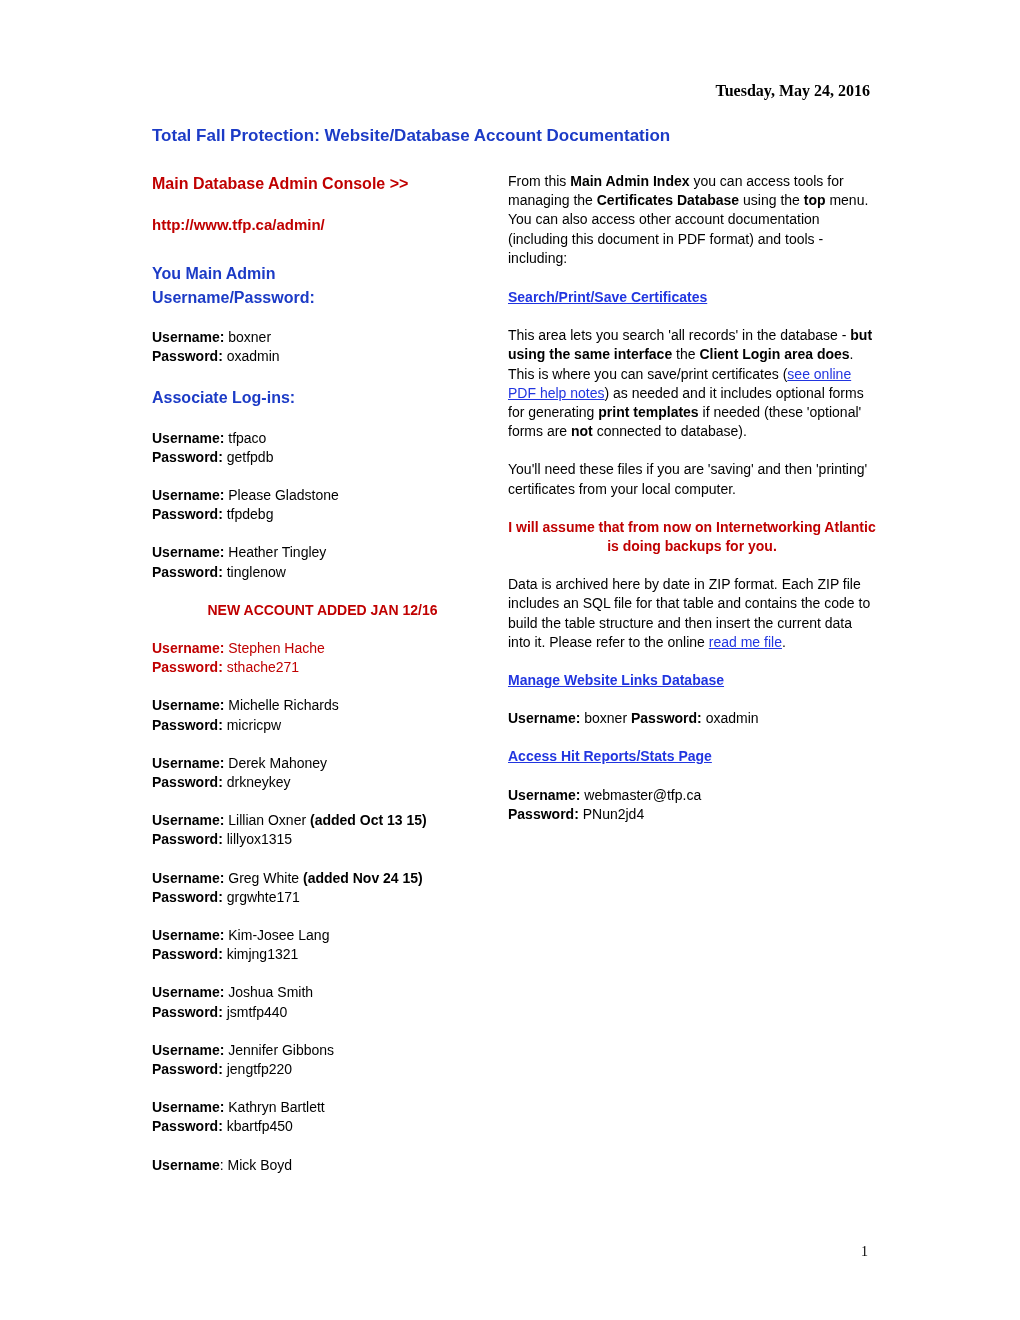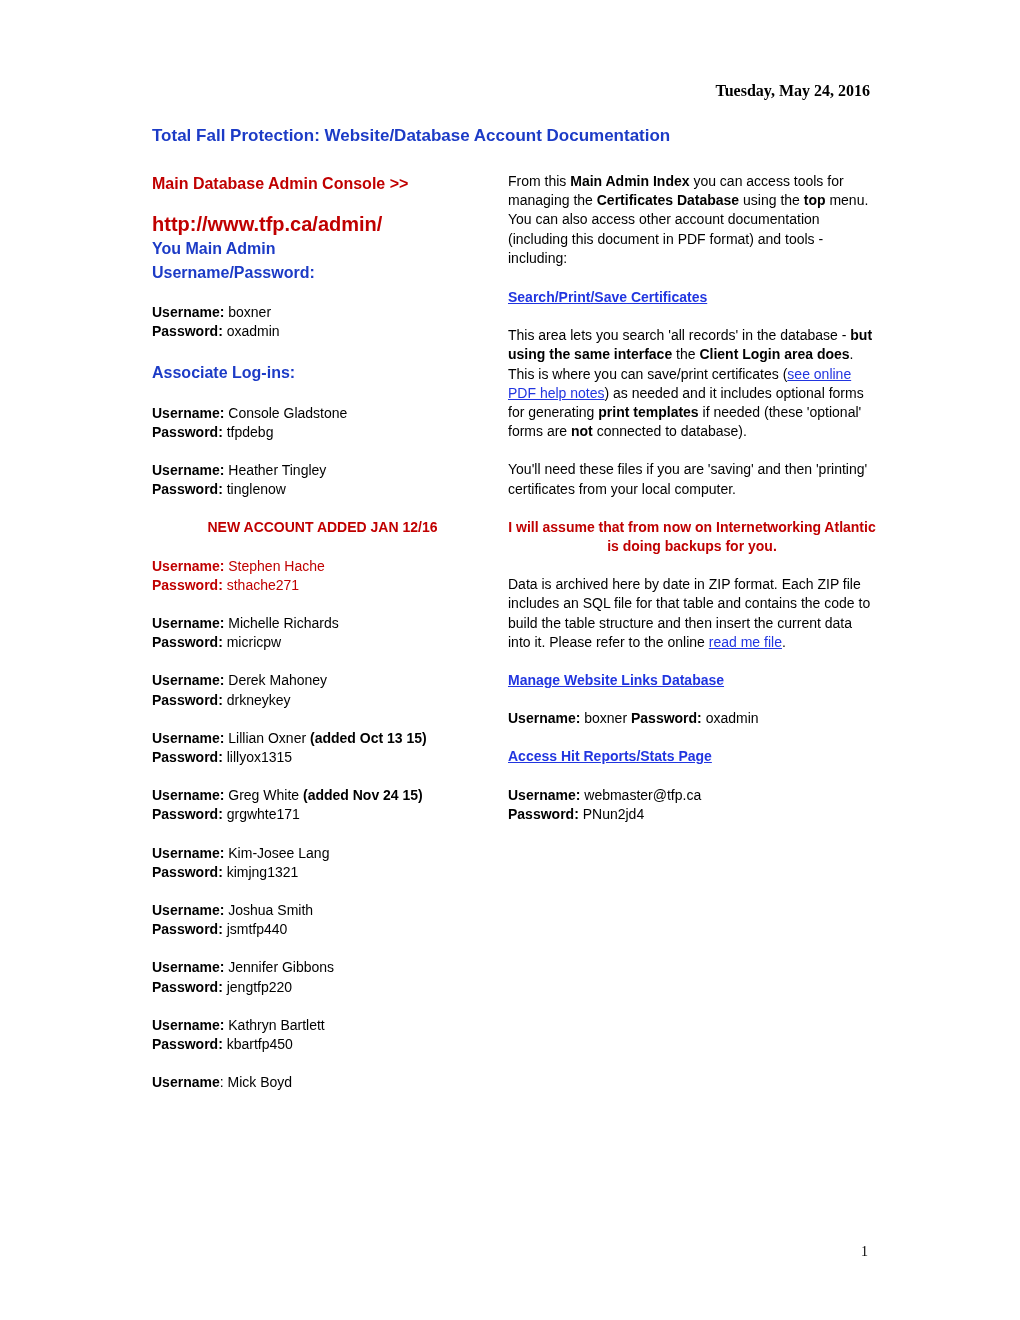--- a/index.html
+++ b/index.html
@@ -32,22 +32,22 @@
   .col-left { width:347px; flex:none; padding-right:6px; }
   .col-right { width:368px; flex:none;margin-left:9px; }
   p { font-size:14px; line-height:19.2px; margin:0 0 19px 0; }
   h2 { font-size:16px; line-height:24px; font-weight:bold; margin:0 0 19px 0; }
   .red-heading { color:var(--red); }
   .blue-heading { color:var(--heading_blue); }
   .blue-heading.tight { margin-bottom:18px; }
   .url {
     color:var(--red);
     font-weight:bold;
-    font-size:20px;
-    margin-bottom:3px;
+    font-size:15px;
+    margin-bottom:28px;
     cursor:pointer;
   }
   .red-note { color:var(--red); font-weight:bold;text-align:center; }
   .acct.red { color:var(--red); }
   a { color:var(--link_blue); font-weight:bold; text-decoration:underline; cursor:pointer; }
   a.inline-link { font-weight:normal; }
   .link-head { margin-bottom:19px; }
   .intro { margin-bottom:20px; }
   .pagenum {
     position:absolute;
@@ -77,23 +77,27 @@
 
       <h2 class="blue-heading tight"><span>You Main Admin</span><br><span>Username/Password:</span></h2>
 
       <p class="acct">
         <b>Username:</b> <span>boxner</span><br>
         <b>Password:</b> <span>oxadmin</span>
       </p>
 
       <h2 class="blue-heading">Associate Log-ins:</h2>
 
+      <p class="acct">
+        <b>Username:</b> <span>tfpaco</span><br>
+        <b>Password:</b> <span>getfpdb</span>
+      </p>
 
       <p class="acct">
-        <b>Username:</b> <span>Console Gladstone</span><br>
+        <b>Username:</b> <span>Please Gladstone</span><br>
         <b>Password:</b> <span>tfpdebg</span>
       </p>
 
       <p class="acct">
         <b>Username:</b> <span>Heather Tingley</span><br>
         <b>Password:</b> <span>tinglenow</span>
       </p>
 
       <p class="red-note">NEW ACCOUNT ADDED JAN 12/16</p>
 

